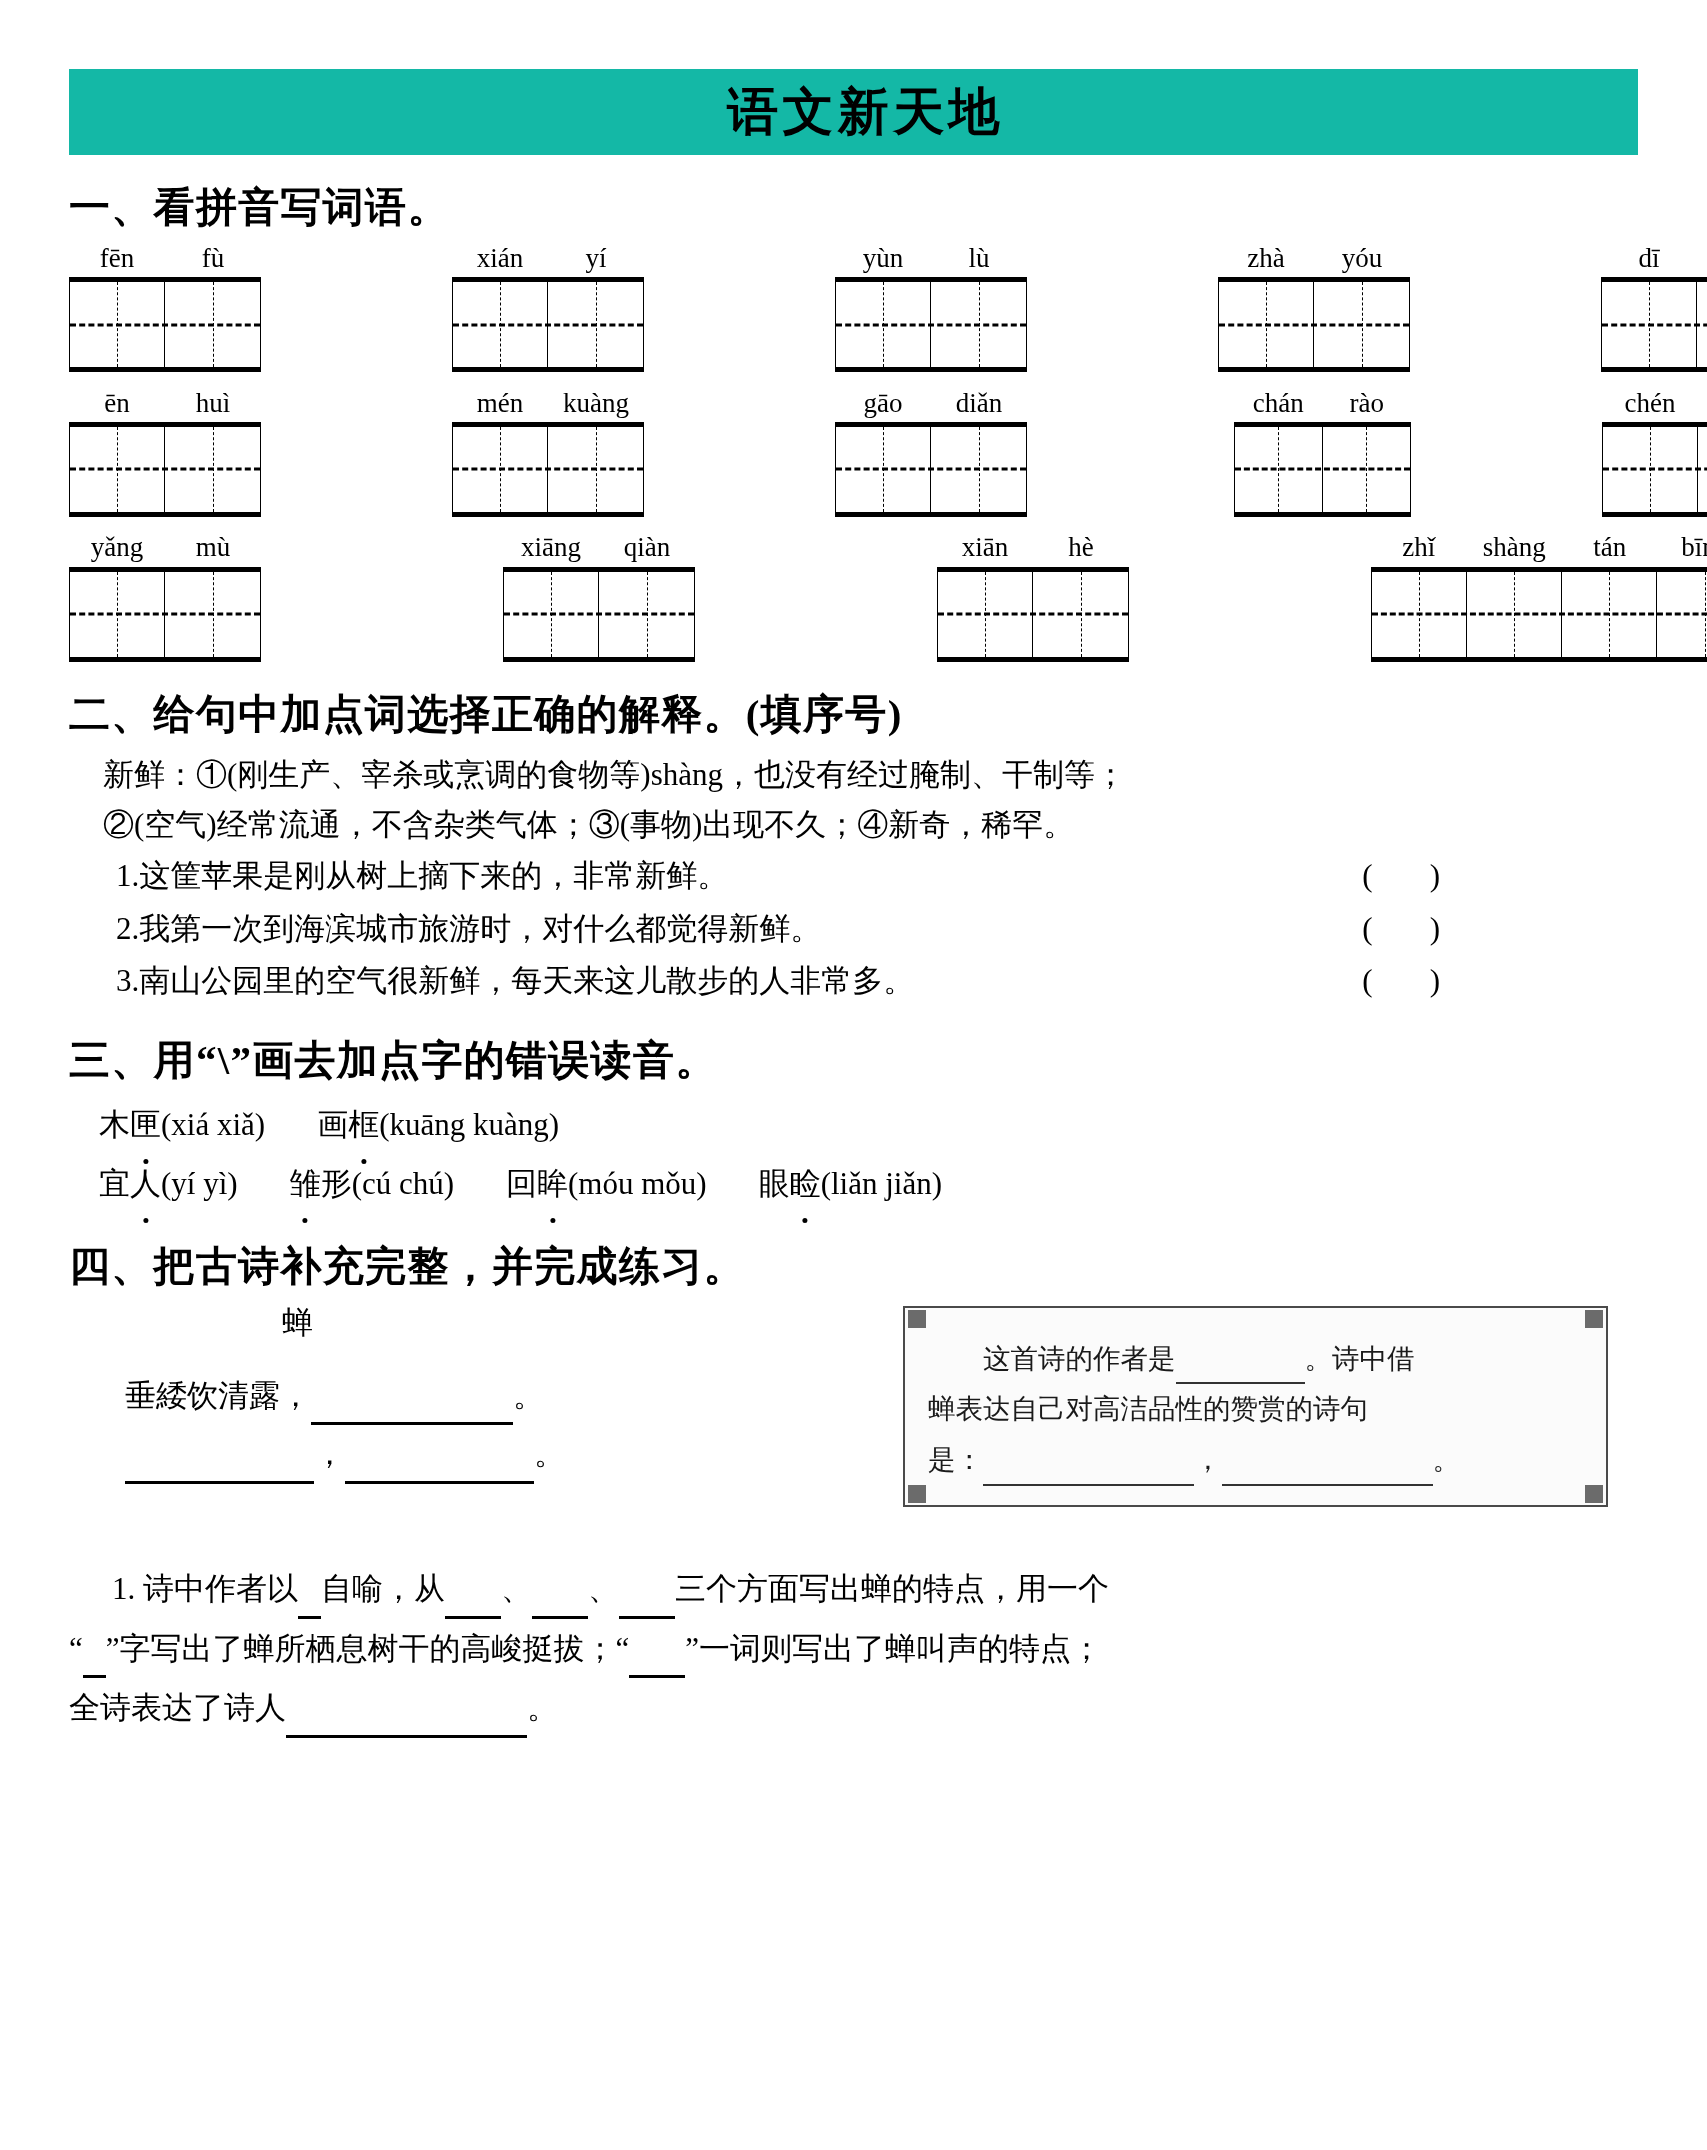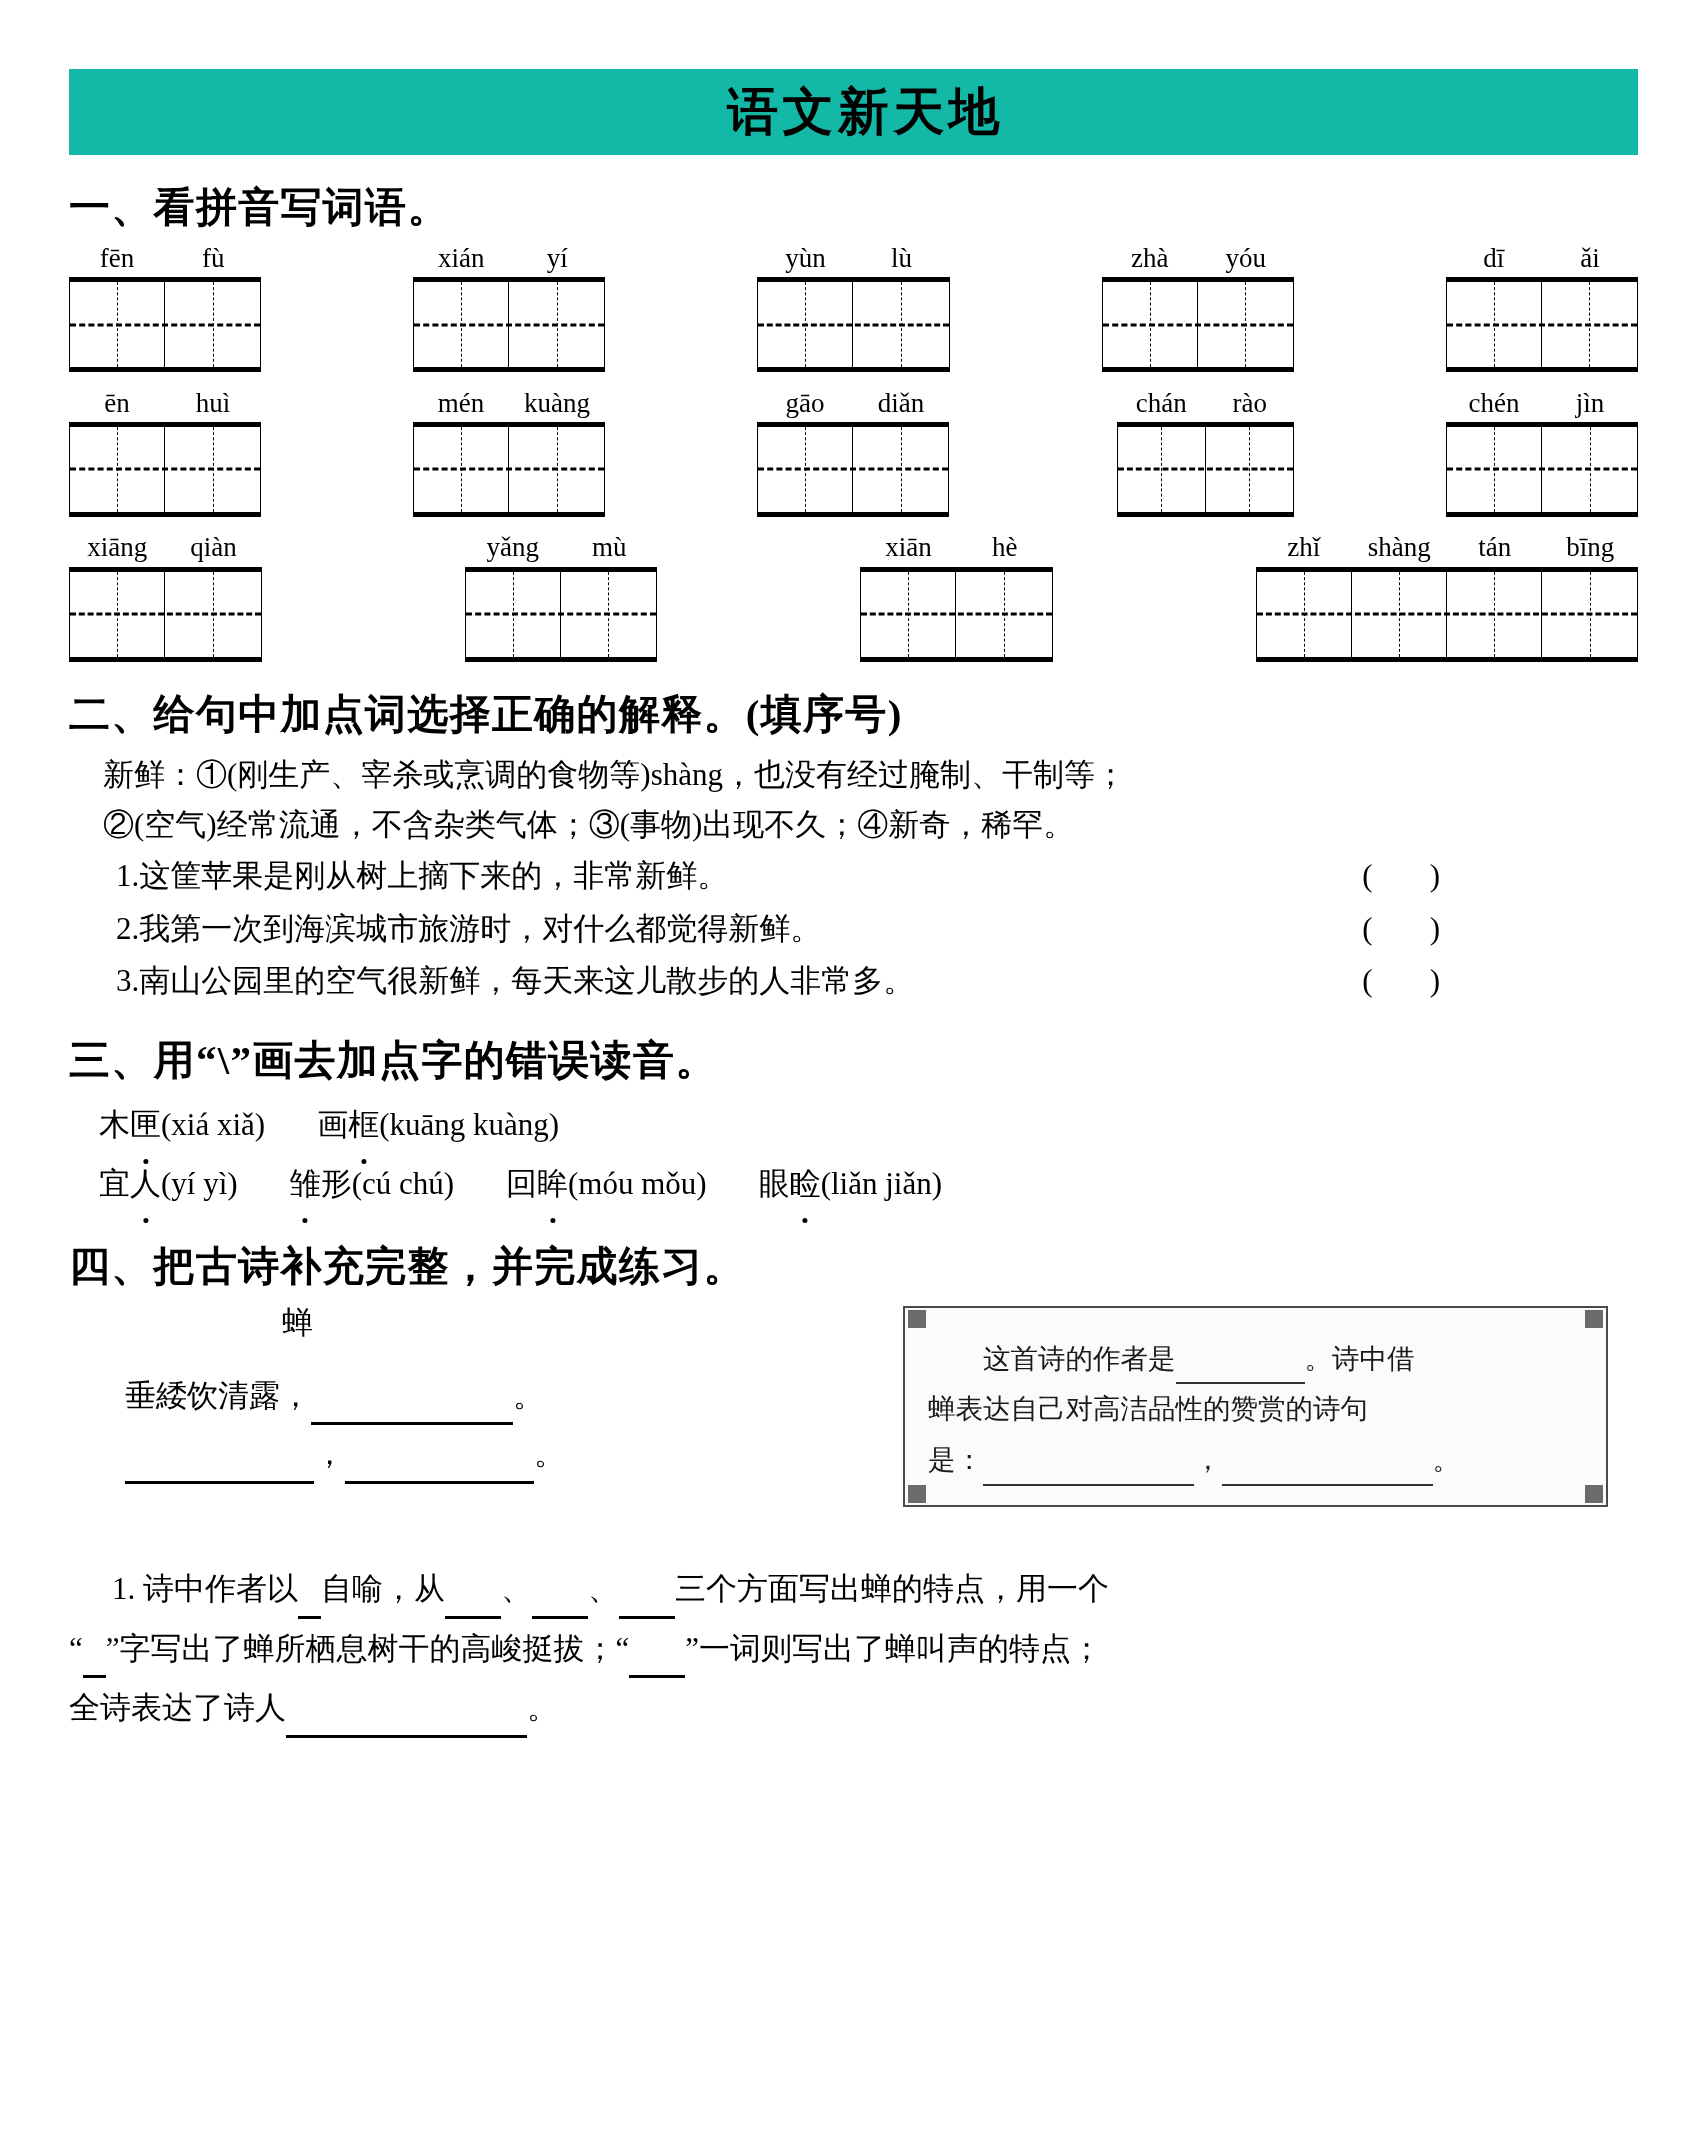--- a/index.html
+++ b/index.html
@@ -42,20 +42,21 @@
     margin-top: 25px;
     margin-bottom: 7.7px;
     color: #000;
   }
 
   
   .pin-row {
     display: flex;
     align-items: flex-start;
     margin-bottom: 15.5px;
+    gap: 39px;
   }
   .pin-group { margin-right: 0; }
   .pin-labels {
     display: flex;
     justify-content: space-around;
     margin-bottom: 3.4px;
   }
   .pin-label {
     flex: 1 1 0;
     text-align: center;
@@ -325,32 +326,32 @@
           </div>
           <div class="tzg">
             <div class="tzg-cell"></div>
             <div class="tzg-cell"></div>
           </div>
         </div>
       </div>
       <div class="pin-row">
         <div class="pin-group" style="width: 193px; margin-right: 203px;">
           <div class="pin-labels">
+            <span class="pin-label">yǎng</span>
+            <span class="pin-label">mù</span>
+          </div>
+          <div class="tzg">
+            <div class="tzg-cell"></div>
+            <div class="tzg-cell"></div>
+          </div>
+        </div>
+        <div class="pin-group" style="width: 193px; margin-right: 203px;">
+          <div class="pin-labels">
             <span class="pin-label">xiāng</span>
             <span class="pin-label">qiàn</span>
-          </div>
-          <div class="tzg">
-            <div class="tzg-cell"></div>
-            <div class="tzg-cell"></div>
-          </div>
-        </div>
-        <div class="pin-group" style="width: 193px; margin-right: 203px;">
-          <div class="pin-labels">
-            <span class="pin-label">yǎng</span>
-            <span class="pin-label">mù</span>
           </div>
           <div class="tzg">
             <div class="tzg-cell"></div>
             <div class="tzg-cell"></div>
           </div>
         </div>
         <div class="pin-group" style="width: 193px; margin-right: 203px;">
           <div class="pin-labels">
             <span class="pin-label">xiān</span>
             <span class="pin-label">hè</span>

